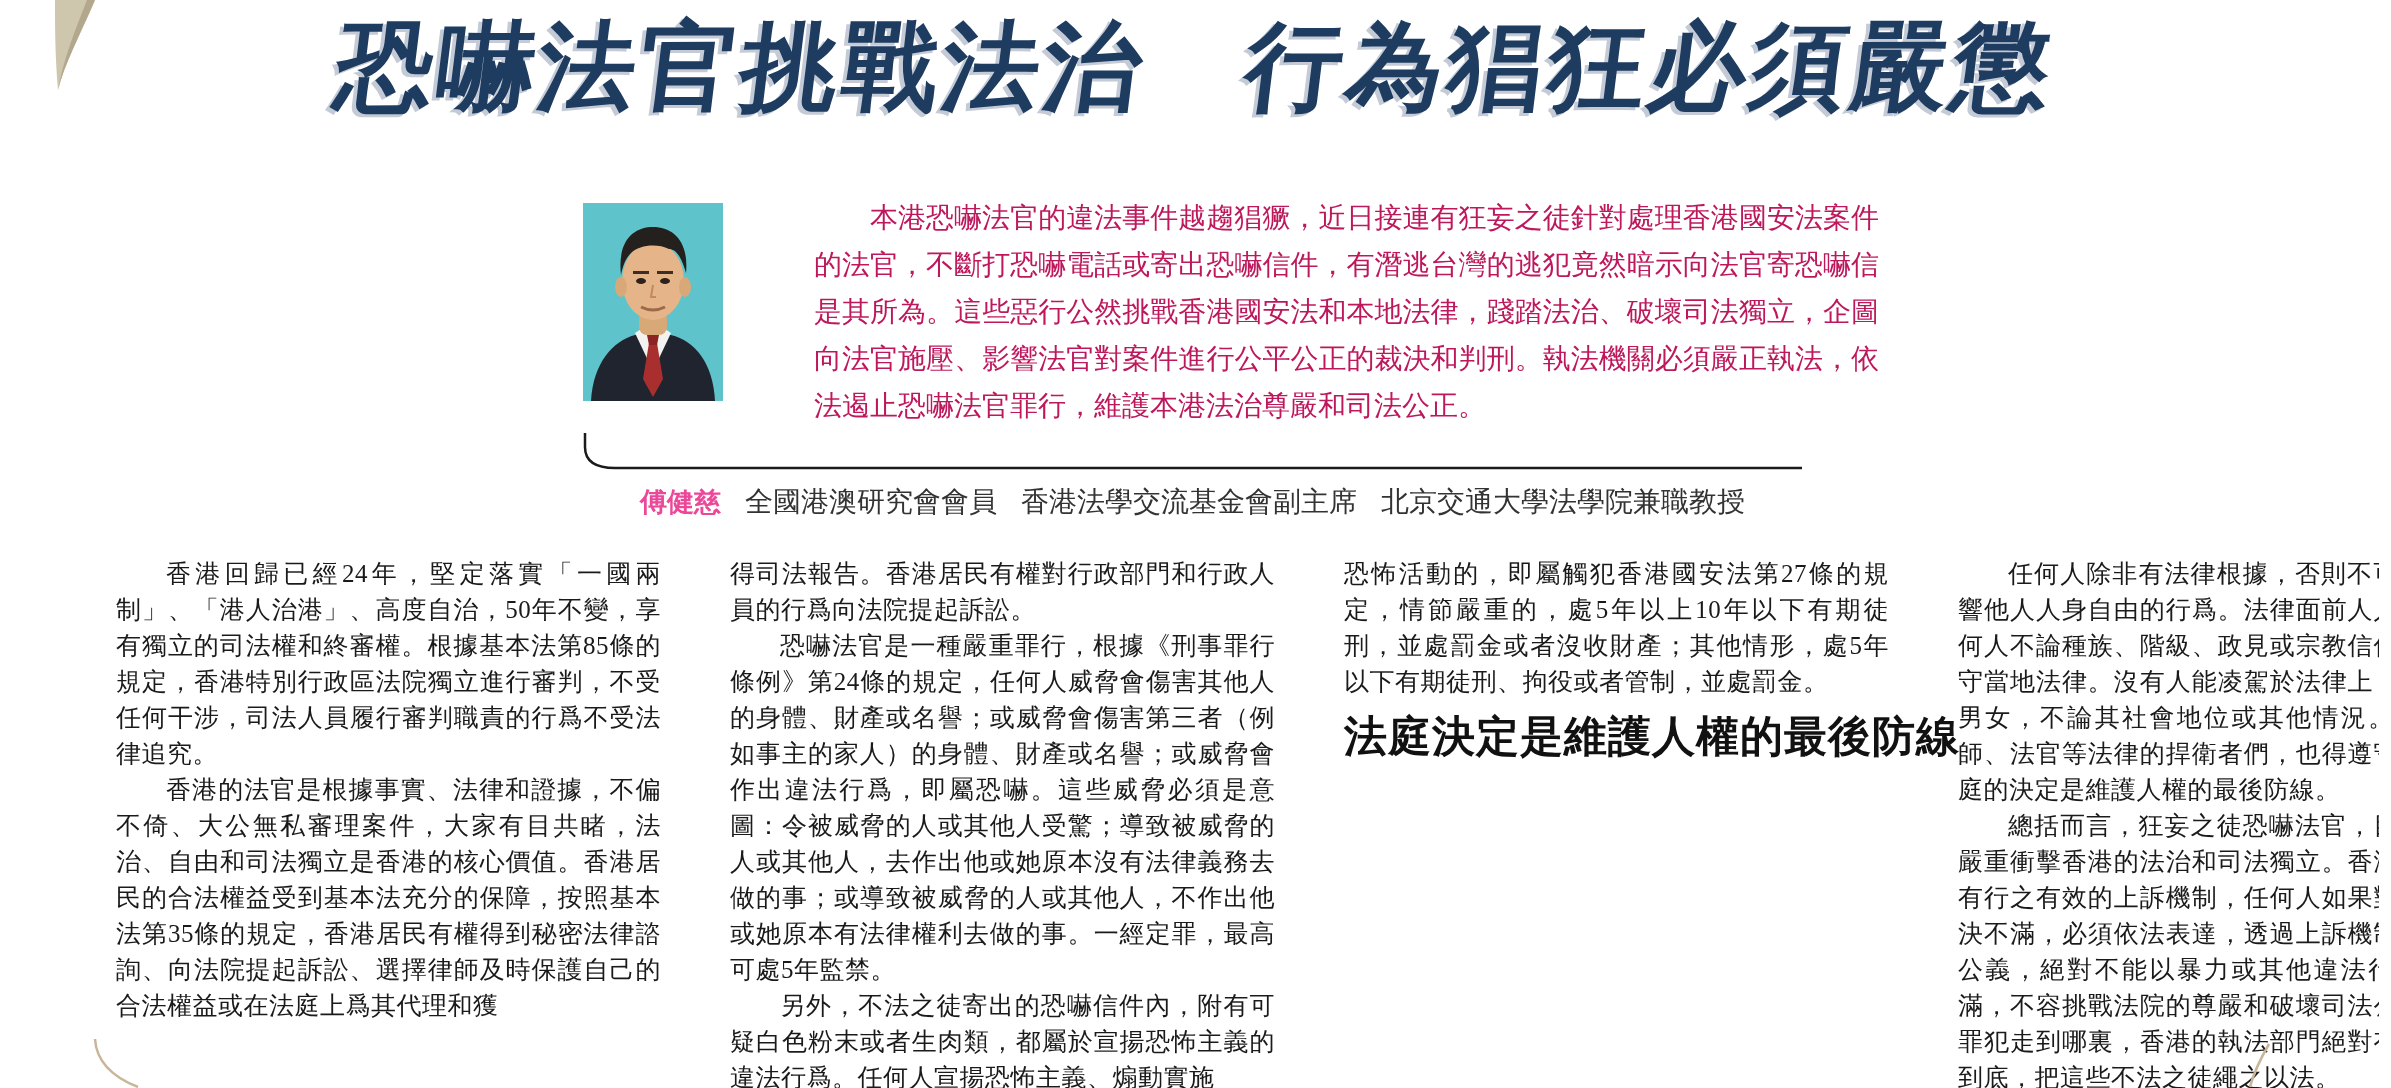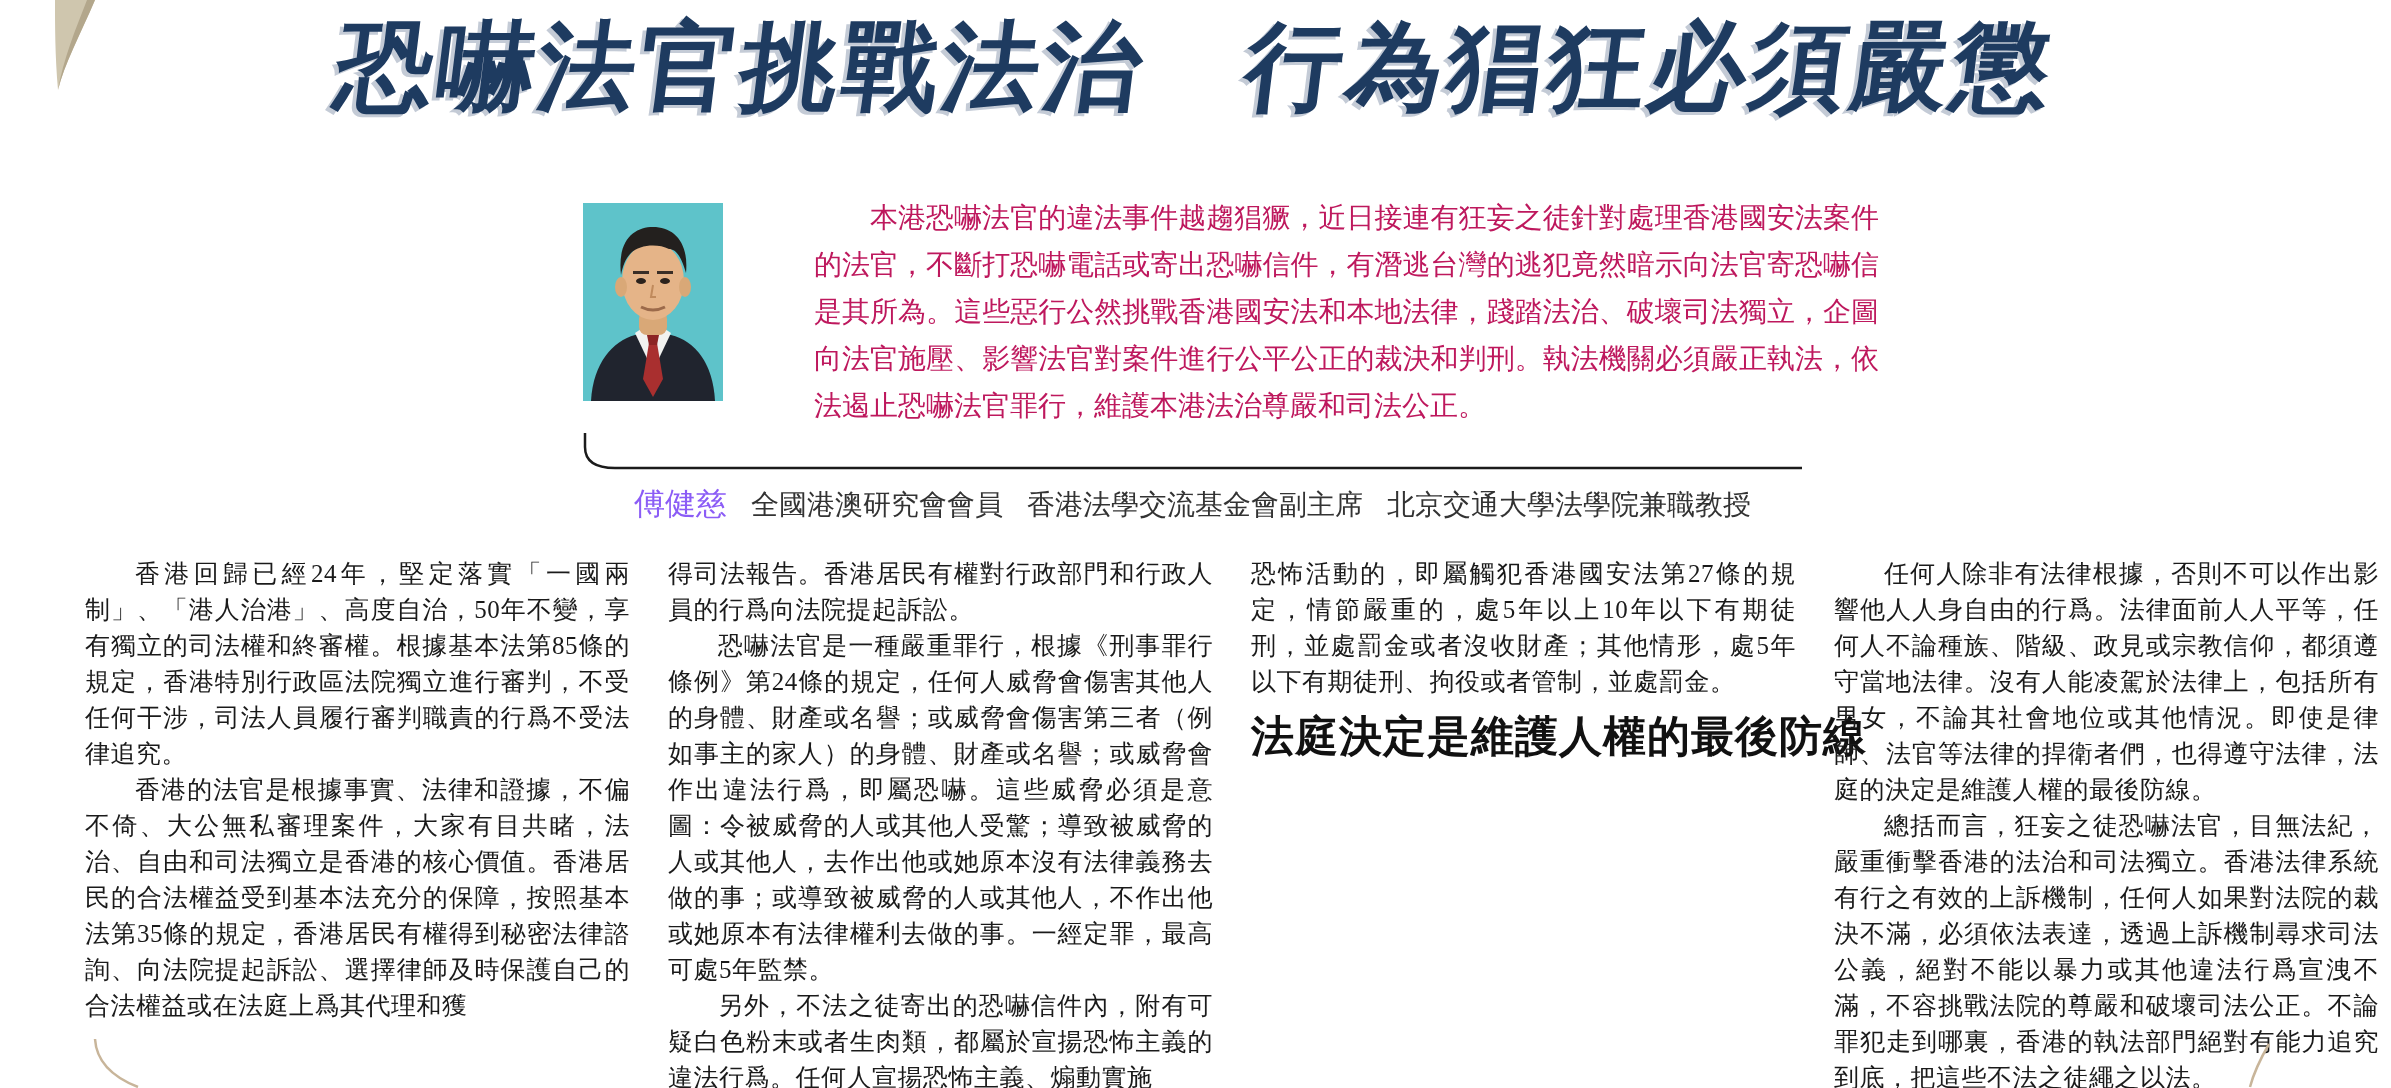--- a/index.html
+++ b/index.html
@@ -28,27 +28,27 @@
   }
   
   .lede-rule{position:absolute;left:570px;top:425px;}
   
   .byline{
     position:absolute;left:585px;top:483px;width:1215px;
     display:flex;justify-content:center;align-items:baseline;gap:24px;
     font-family:"Liberation Sans","DejaVu Sans",sans-serif;font-size:28px;color:#333333;
     white-space:nowrap;
   }
-  .byline .author{font-weight:400;font-size:31px;color:#8b5cf6;}
+  .byline .author{font-weight:700;font-size:27px;color:#ec4899;}
   
   .columns{
     position:absolute;left:85px;top:556px;width:2294px;height:532px;
     display:flex;gap:38px;overflow:hidden;
   }
-  .col{width:545px;flex:0 0 545px;}
+  .col{width:545px;flex:0 0 545px;margin-left:31px;}
   .col p{
     margin:0;font-size:25px;line-height:36px;text-align:justify;
     letter-spacing:0.5px;color:#1a1a1a;
   }
   .col p.indent{text-indent:2em;}
   .col h2{
     margin:16px 0 14px 0;text-align:center;
     font-family:"Liberation Sans","DejaVu Sans",sans-serif;
     font-size:43px;line-height:40px;font-weight:700;color:#111111;letter-spacing:1px;
     white-space:nowrap;

